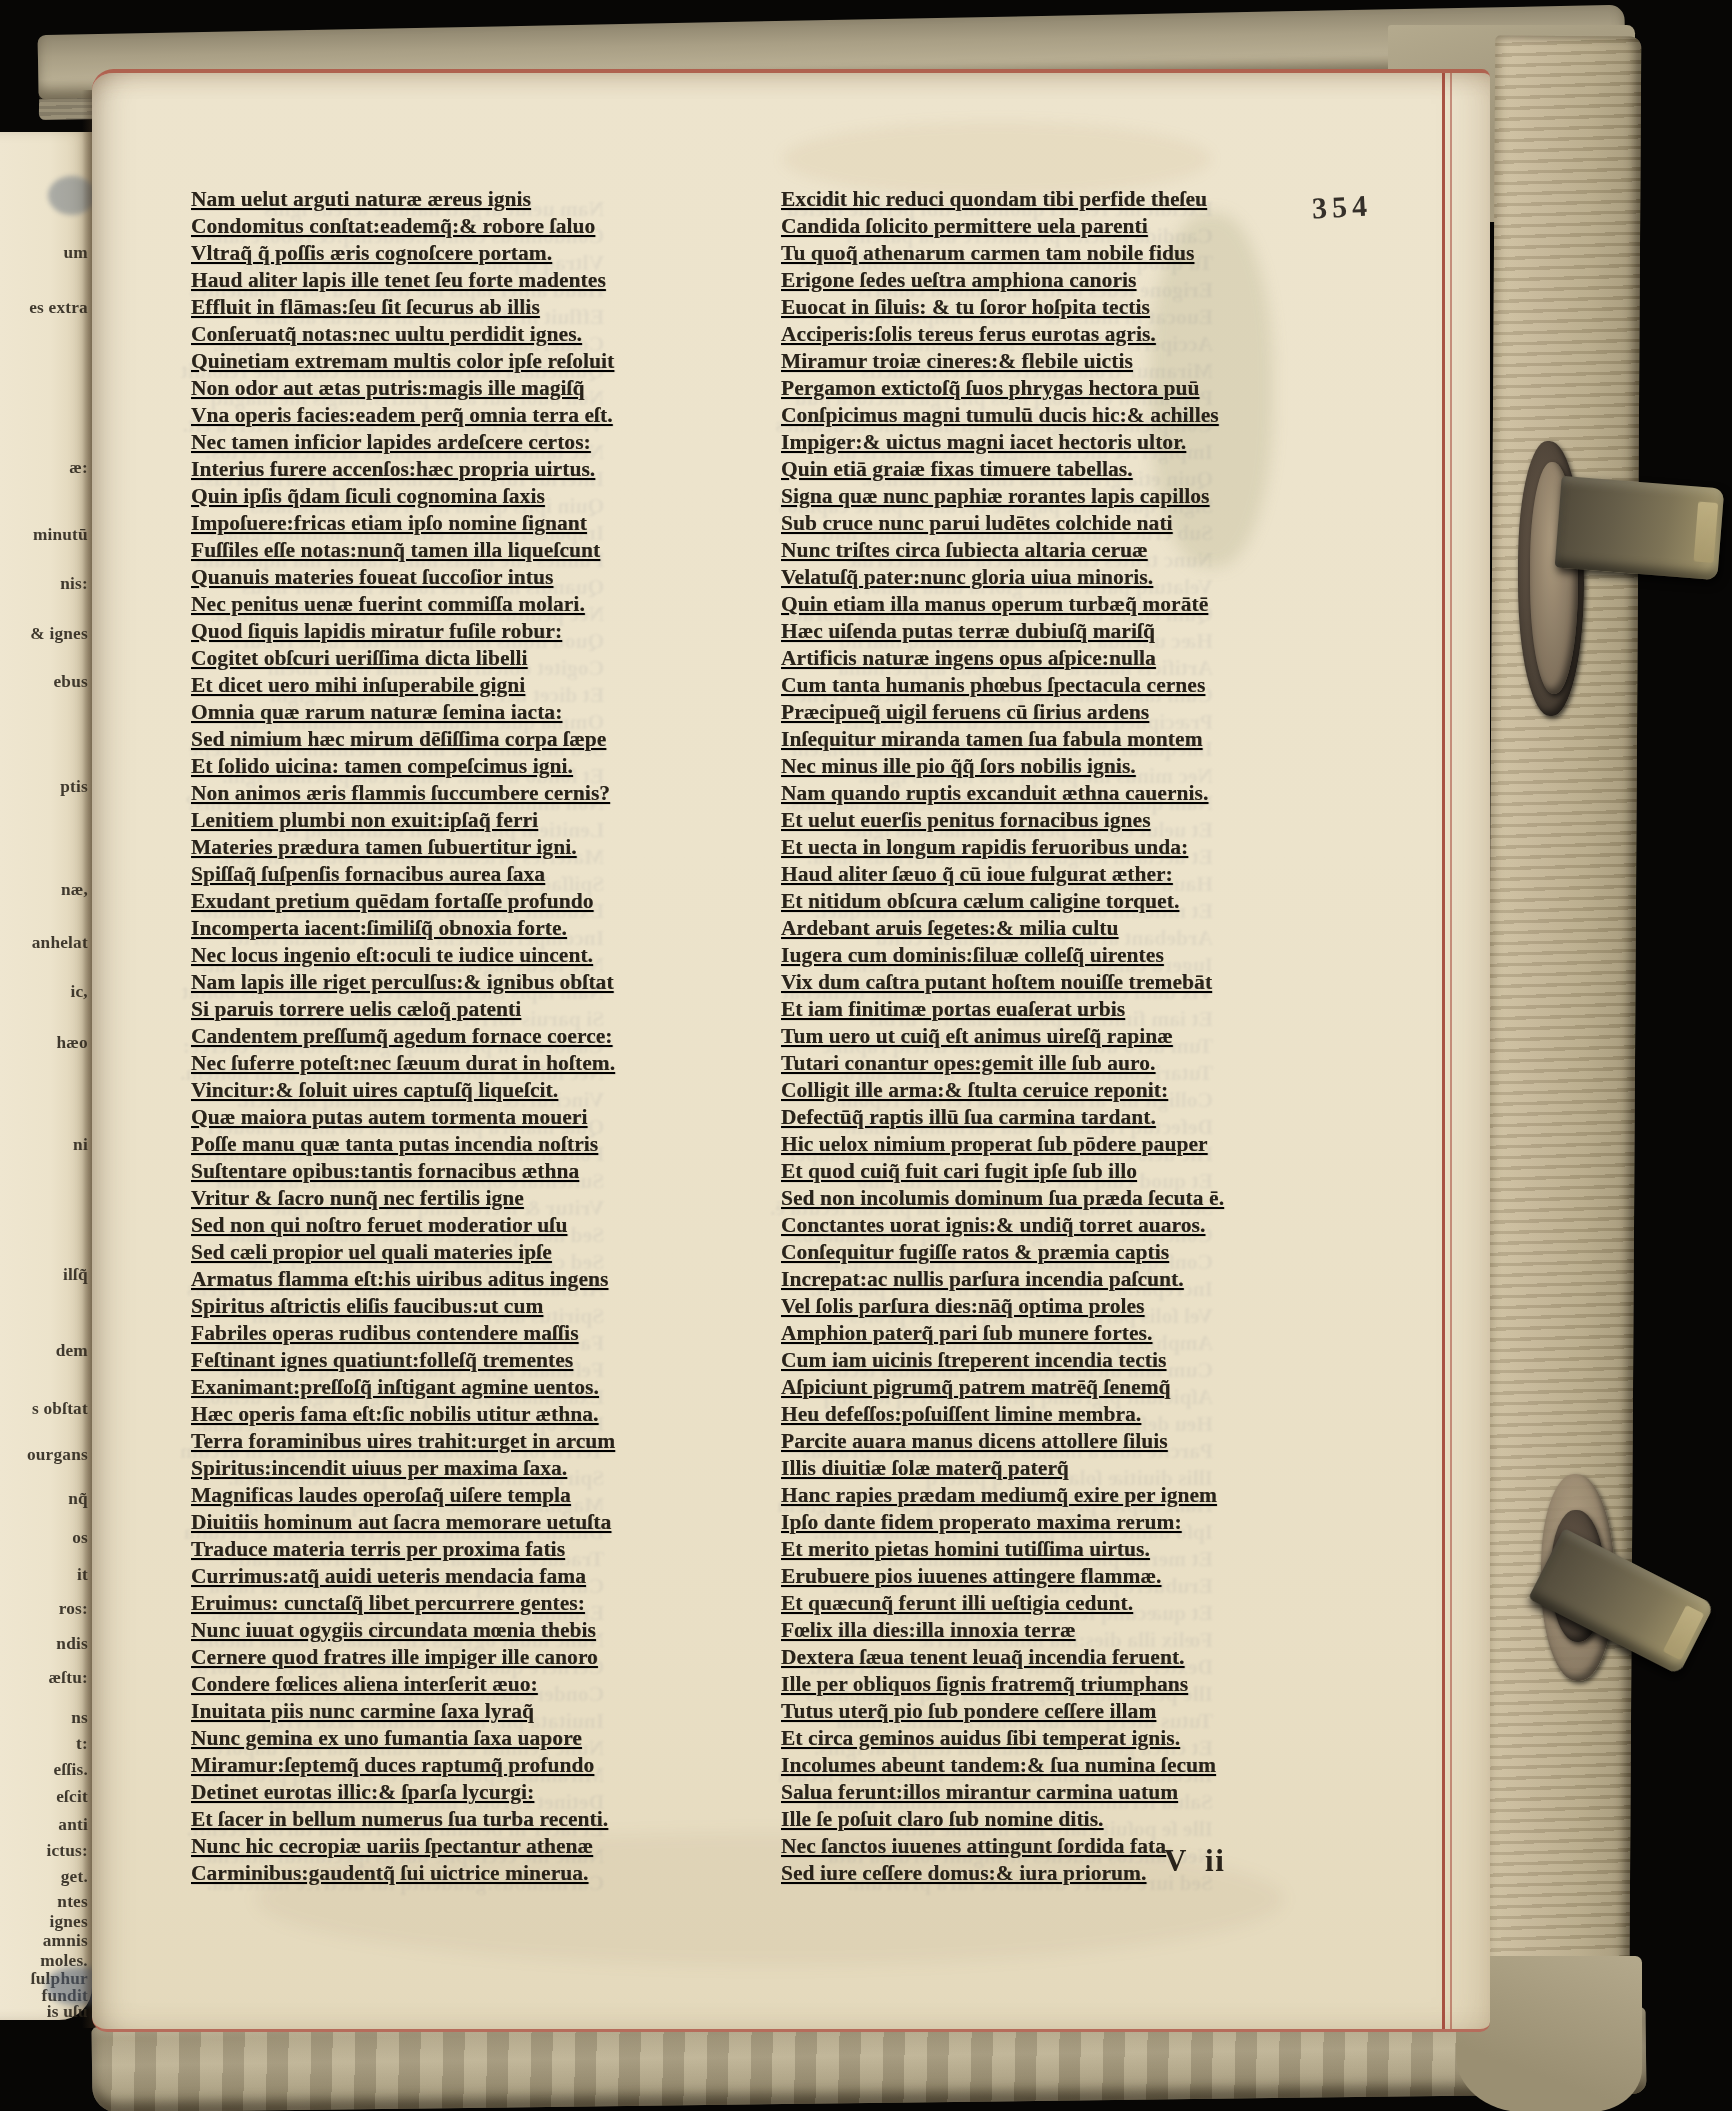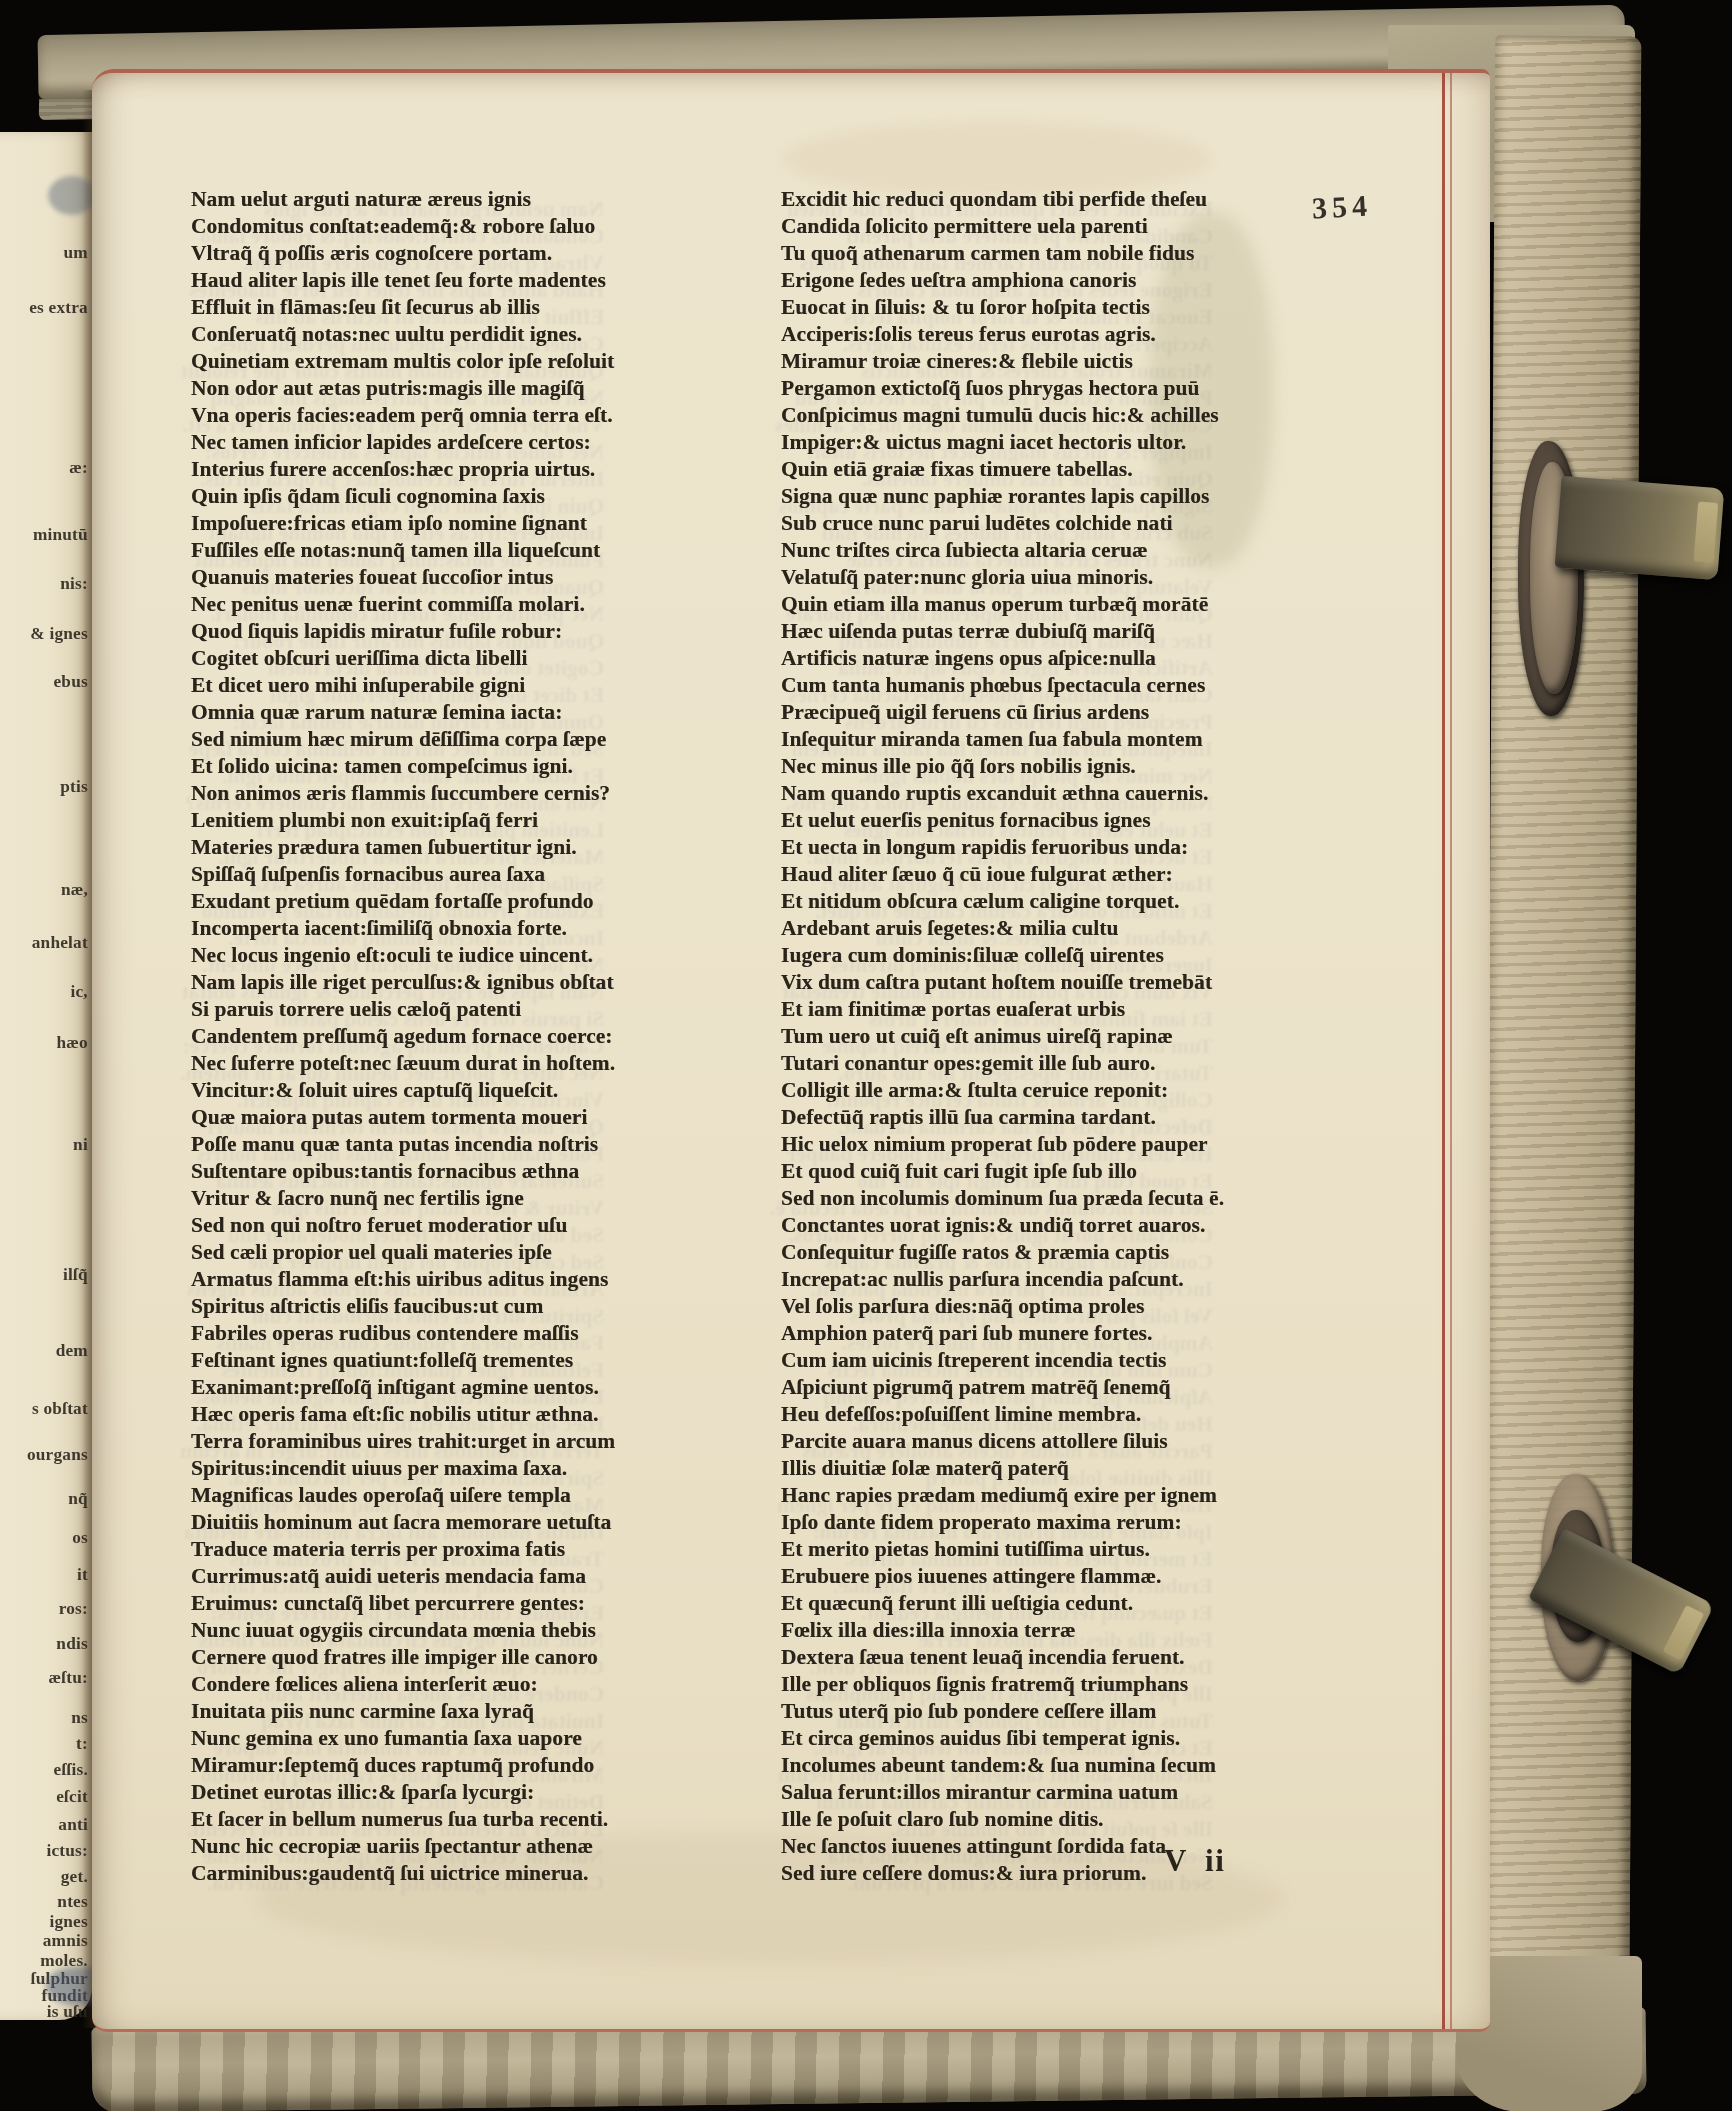--- a/index.html
+++ b/index.html
@@ -88,21 +88,21 @@
   .redline.a{left:1350px;width:3.3px;opacity:.85;}
   .redline.b{left:1358px;width:1.6px;opacity:.5;}
   .stain1{position:absolute;left:1058px;top:140px;width:123px;height:354px;border-radius:45%;
     background:rgba(133,128,78,.16);filter:blur(7.4px);}
   .stain2{position:absolute;left:691px;top:49px;width:428px;height:74px;border-radius:50%;
     background:rgba(160,122,62,.08);filter:blur(6.6px);}
   .stain3{position:absolute;left:164px;top:1760px;width:1028px;height:132px;border-radius:50%;
     background:rgba(120,92,50,.06);filter:blur(8.2px);}
   
   .column{position:absolute;top:113px;}
-  .column .lines{position:relative;z-index:2;}
+  .column .lines{position:relative;z-index:2;text-decoration:underline;}
   .column.left{left:99px;}
   .column.right{left:689px;}
   .line{
     white-space:nowrap;font-weight:bold;font-size:21.4px;line-height:27px;
     color:var(--ink);letter-spacing:0.1px;
     text-shadow:0.3px 0.2px 0 rgba(41,35,26,.45);
   }
   .ghost{
     position:absolute;left:-11.5px;top:10px;z-index:1;transform:scaleX(-1);
     color:#45506a;opacity:.07;filter:blur(1px);

